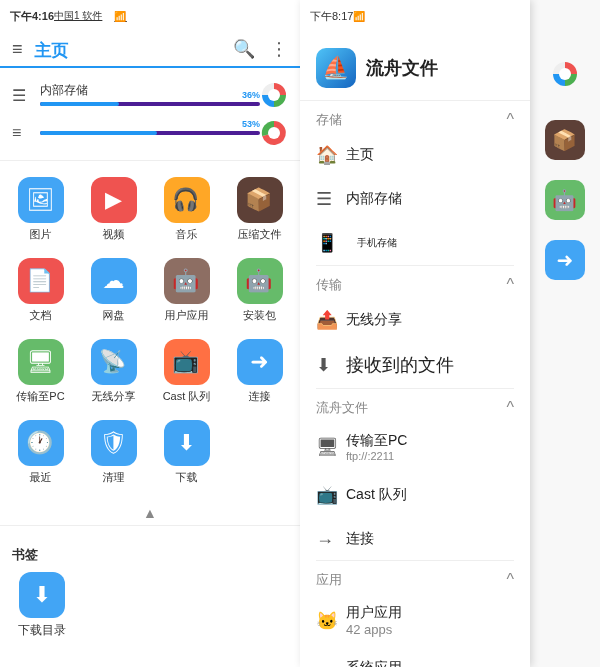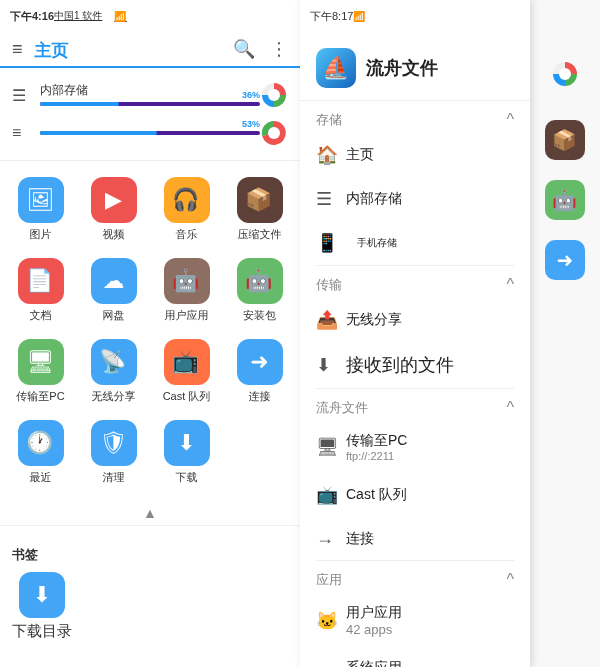--- a/index.html
+++ b/index.html
@@ -201,21 +201,21 @@
       border-radius: 12px;
       display: flex;
       align-items: center;
       justify-content: center;
       font-size: 22px;
       color: #fff;
       margin-bottom: 4px;
     }
 
     .bookmark-label {
-      font-size: 15px;
+      font-size: 12px;
       color: #333;
       text-align: center;
     }
 
     
     .middle-panel {
       width: 230px;
       height: 667px;
       background: #fff;
       display: flex;

